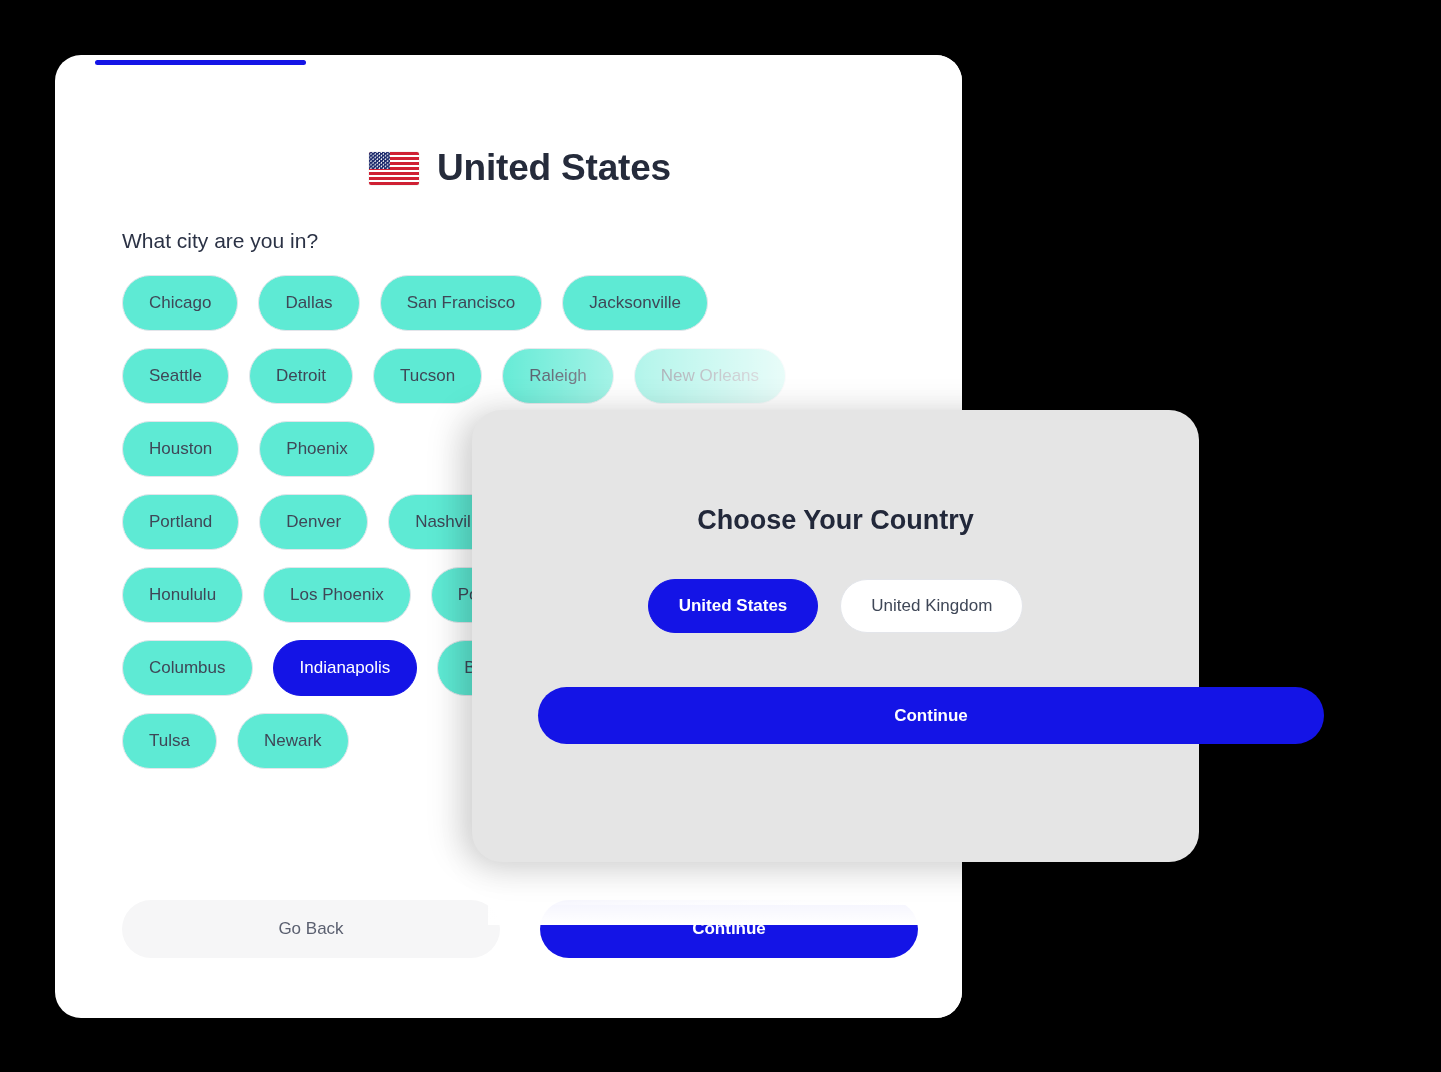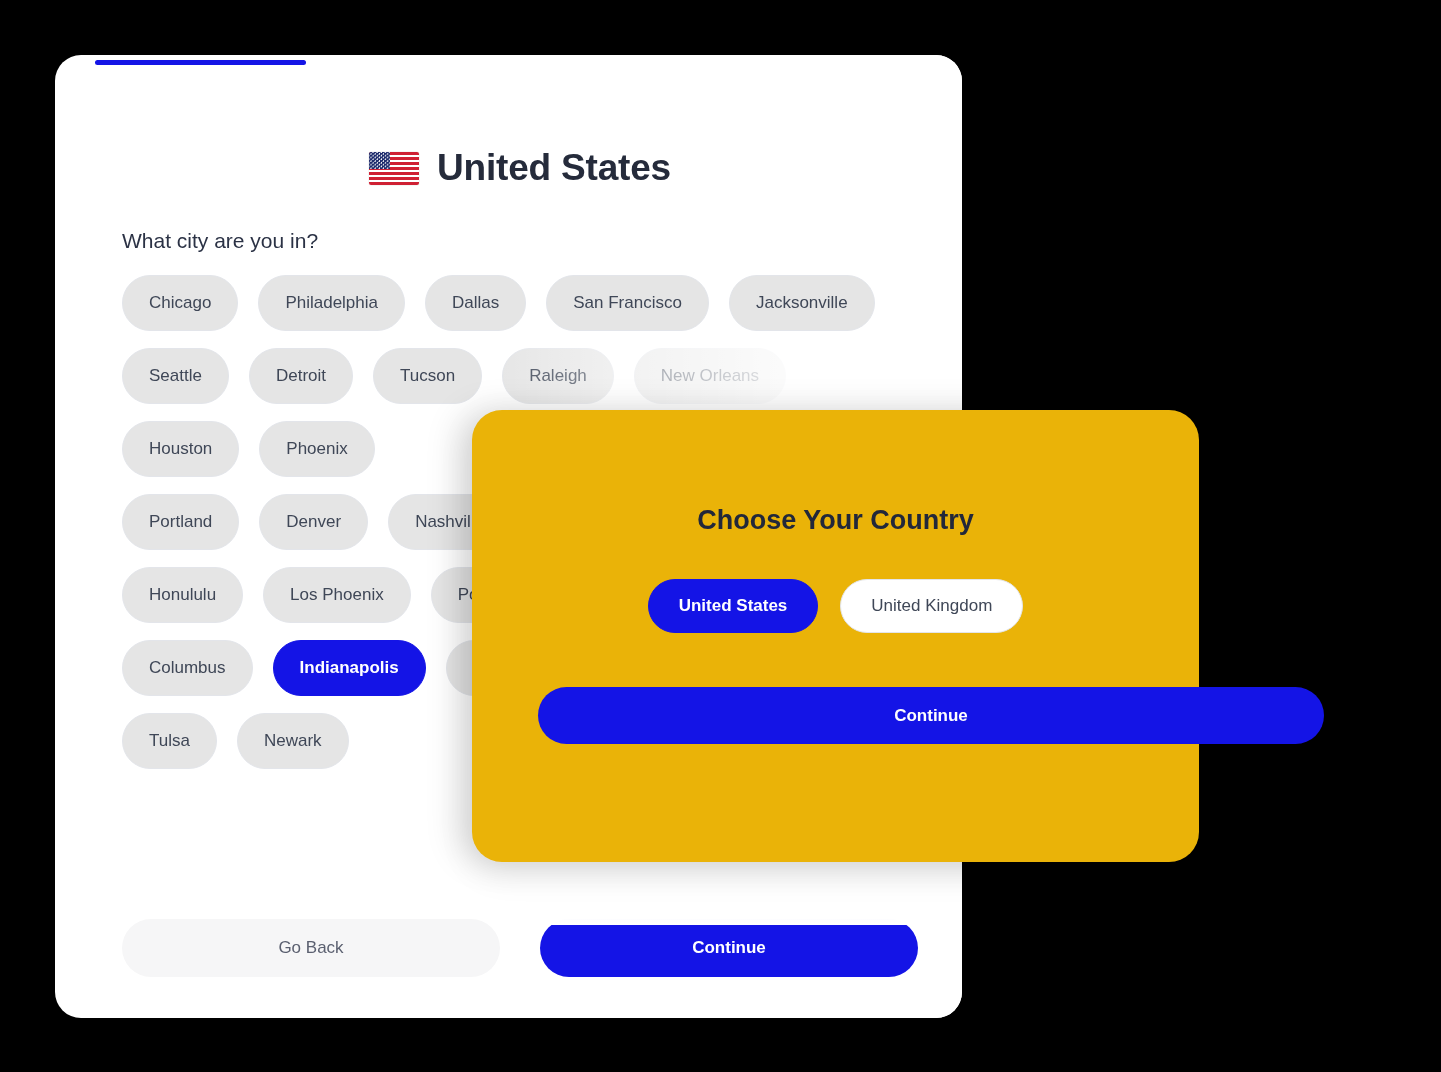--- a/index.html
+++ b/index.html
@@ -130,37 +130,37 @@
   }
 
   .chip {
     height: 56px;
     padding: 0 26px;
     display: inline-flex;
     align-items: center;
     justify-content: center;
     border: 1px solid #e3e5ea;
     border-radius: 28px;
-    background: #e5e5e5;
+    background: #5eead4;
     color: #3f4757;
     font-size: 17px;
     white-space: nowrap;
     flex: none;
   }
   .chip.selected {
     background: #1414e6;
     border-color: #1414e6;
     color: #ffffff;
-    font-weight: bold;
+    font-weight: normal;
   }
 
   .actions {
     position: absolute;
     left: 44px;
-    bottom: 41px;
+    bottom: 60px;
     display: flex;
     gap: 40px;
     width: 796px;
   }
   .btn {
     height: 58px;
     border: none;
     border-radius: 29px;
     font-size: 17px;
     font-family: "Liberation Sans", sans-serif;
@@ -181,21 +181,21 @@
     font-weight: bold;
   }
 
   
   .modal {
     position: absolute;
     left: 472px;
     top: 410px;
     width: 727px;
     height: 452px;
-    background: #eab308;
+    background: #e5e5e5;
     border-radius: 30px;
     box-shadow: -14px 0 34px rgba(0,0,0,0.13), 0 10px 34px rgba(0,0,0,0.10);
   }
   .modal-title {
     margin-top: 95px;
     text-align: center;
     font-size: 27px;
     font-weight: bold;
     color: #22283a;
   }
@@ -292,21 +292,20 @@
           <span class="stars"></span>
         </span>
         <span>United States</span>
       </div>
 
       <div class="question">What city are you in?</div>
 
       <div class="chip-rows" id="chip-rows">
           <div class="chip-row">
             <div class="chip">Chicago</div>
-            <div class="chip">Philadelphia</div>
             <div class="chip">Dallas</div>
             <div class="chip">San Francisco</div>
             <div class="chip">Jacksonville</div>
           </div>
           <div class="chip-row">
             <div class="chip">Seattle</div>
             <div class="chip">Detroit</div>
             <div class="chip">Tucson</div>
             <div class="chip">Raleigh</div>
             <div class="chip">New Orleans</div>

